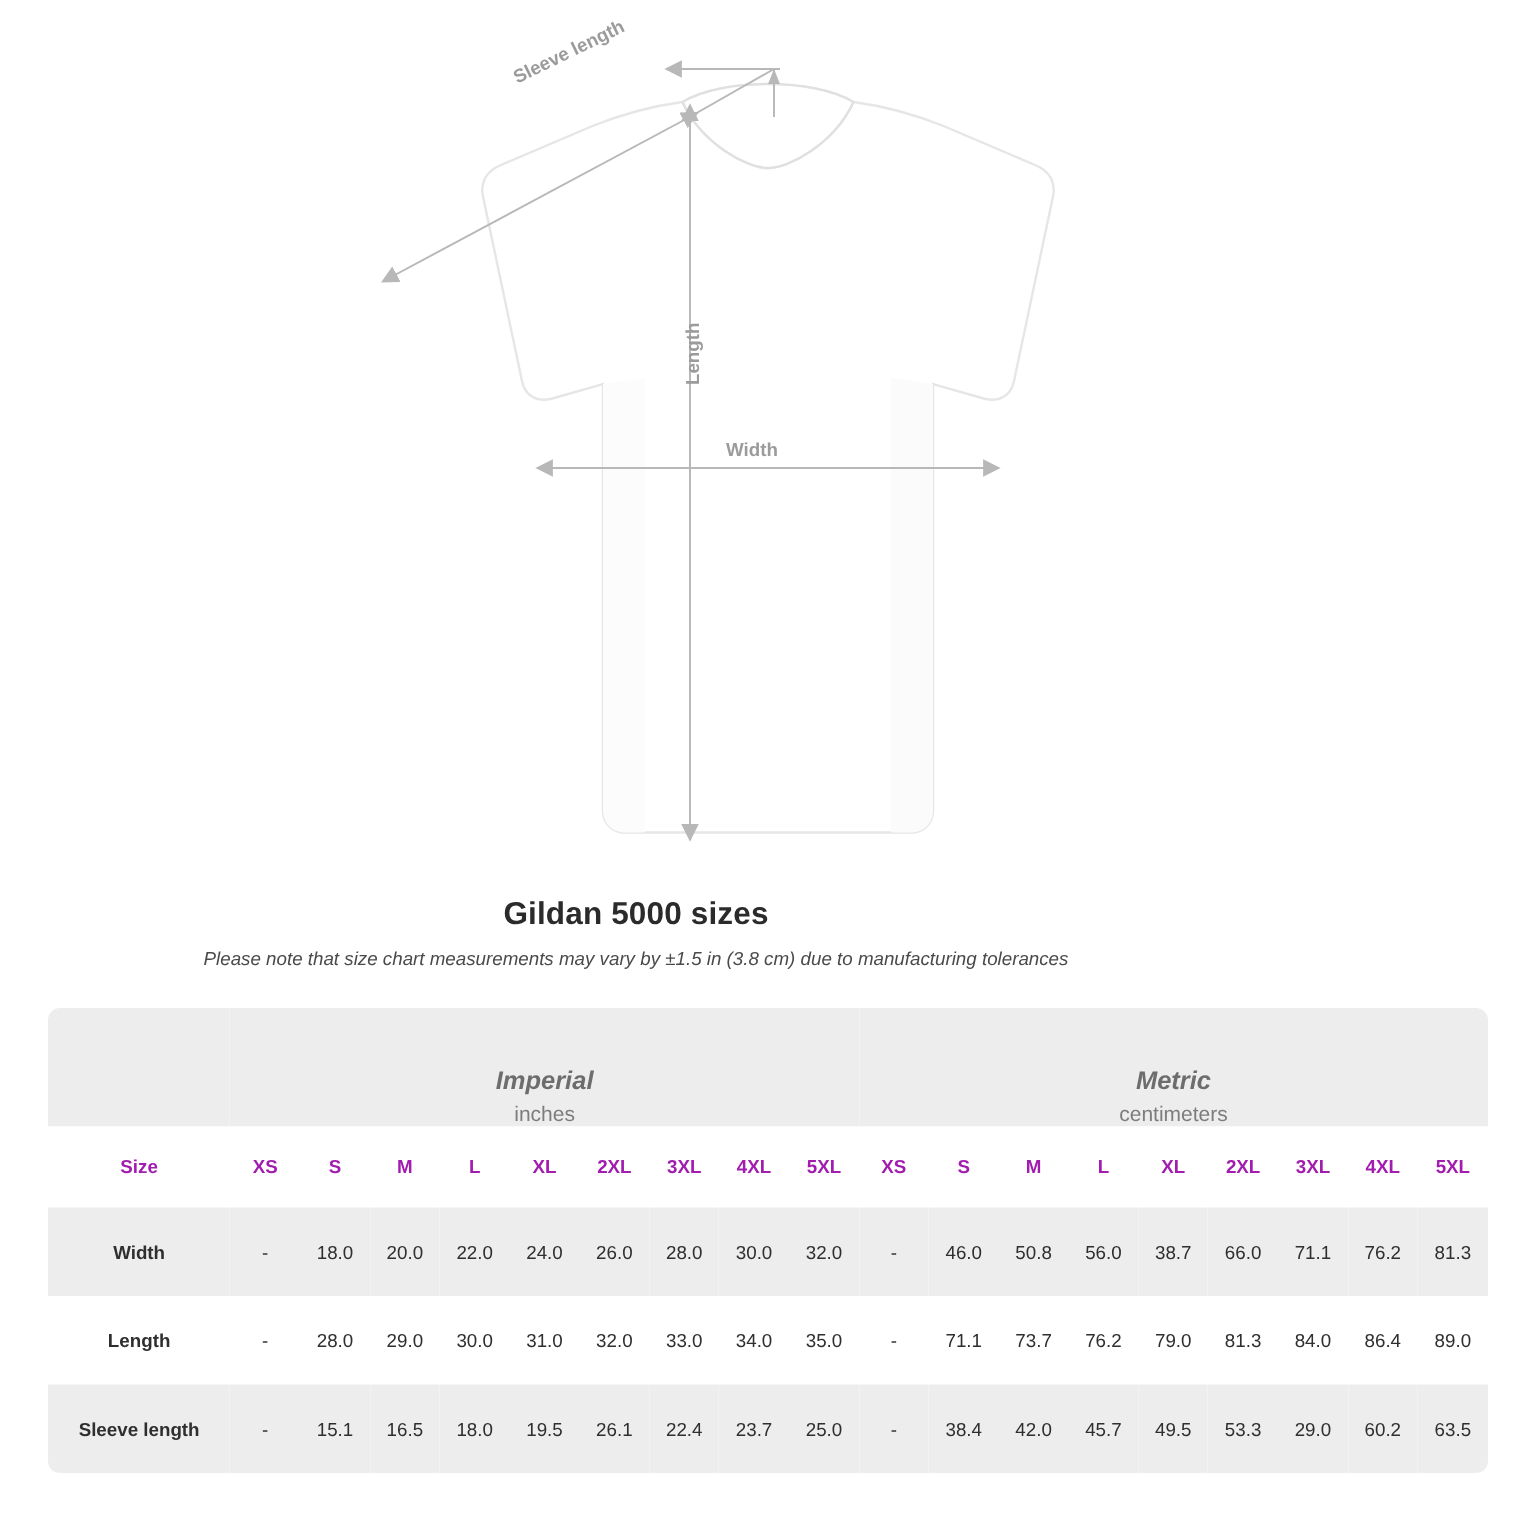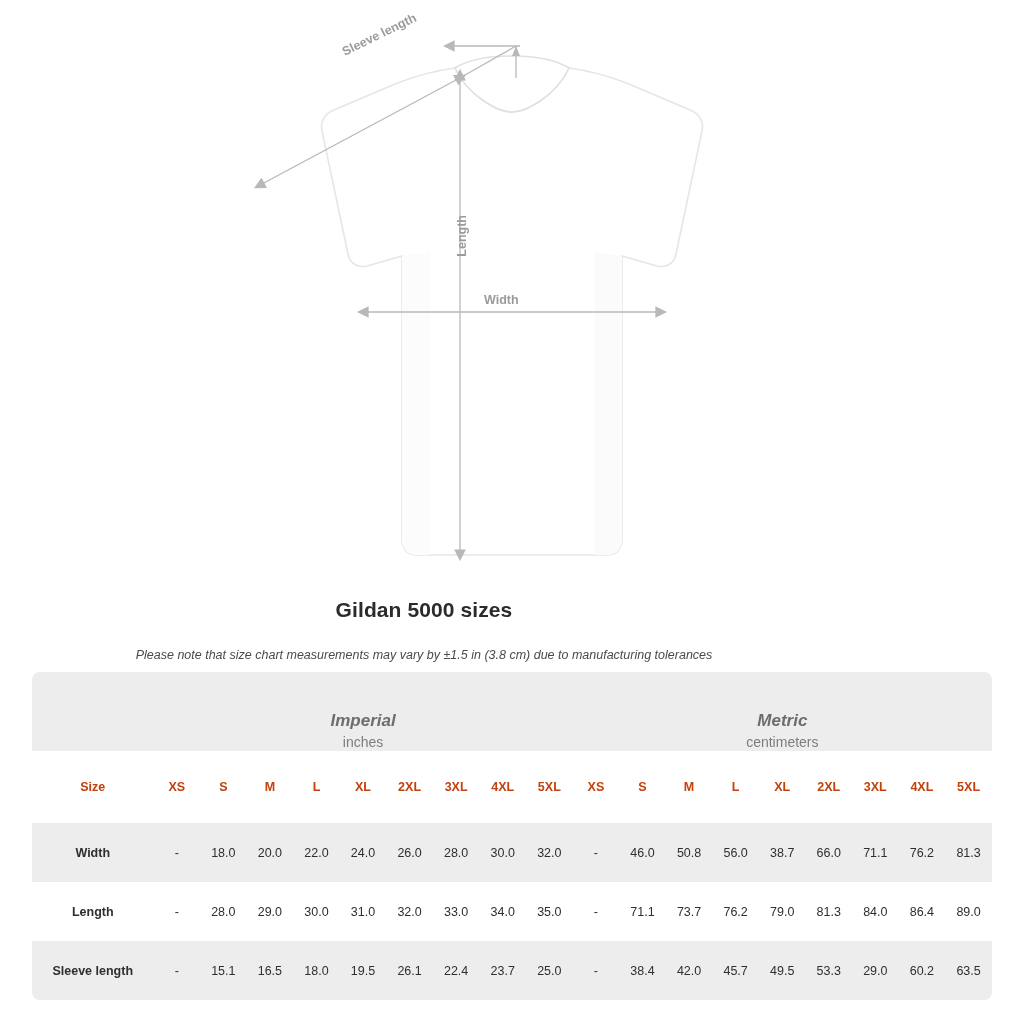--- a/index.html
+++ b/index.html
@@ -54,21 +54,21 @@
     width: 848px;
     text-align: center;
   }
   #chart-title {
     font-size: 21px;
     font-weight: bold;
     color: #2b2b2b;
     letter-spacing: 0.1px;
   }
   #chart-note {
-    margin-top: 26px;
+    margin-top: 10px;
     font-size: 12.5px;
     font-style: italic;
     color: #4a4a4a;
   }
 
   
   #size-table-wrap {
     position: absolute;
     left: 32px; top: 672px;
     width: 960px;
@@ -104,25 +104,25 @@
   .unit-sub {
     font-size: 14px;
     color: #7d7d7d;
     line-height: 1.3;
   }
   tr.unit-row td:first-child { border-top-left-radius: 8px; }
   tr.unit-row td:last-child  { border-top-right-radius: 8px; }
 
   
   tr.head-row td {
-    height: 72px;
+    height: 54px;
     background: #ffffff;
     font-weight: bold;
     font-size: 12.5px;
-    color: #c2410c;
+    color: #a21caf;
     vertical-align: middle;
   }
   tr.head-row td.rowlabel { background: #ffffff; }
 
   
   tr.data-row td {
     height: 59px;
     vertical-align: middle;
     font-size: 12.5px;
     color: #2f2f2f;

